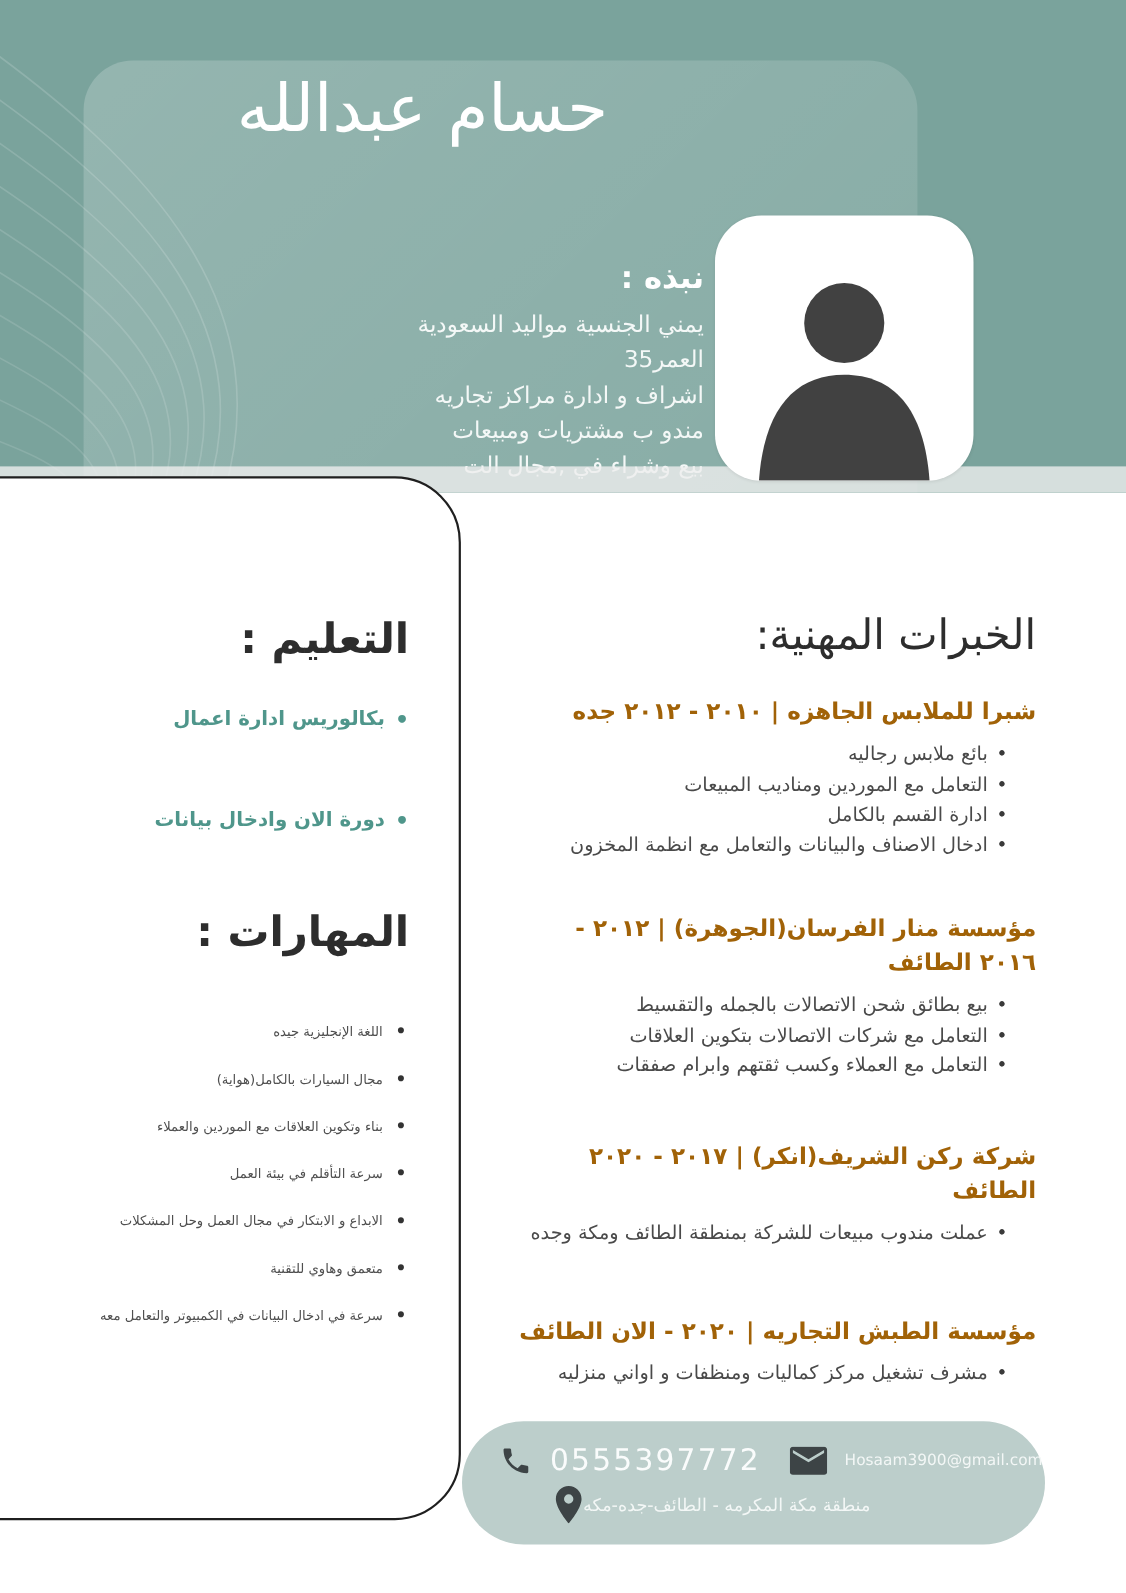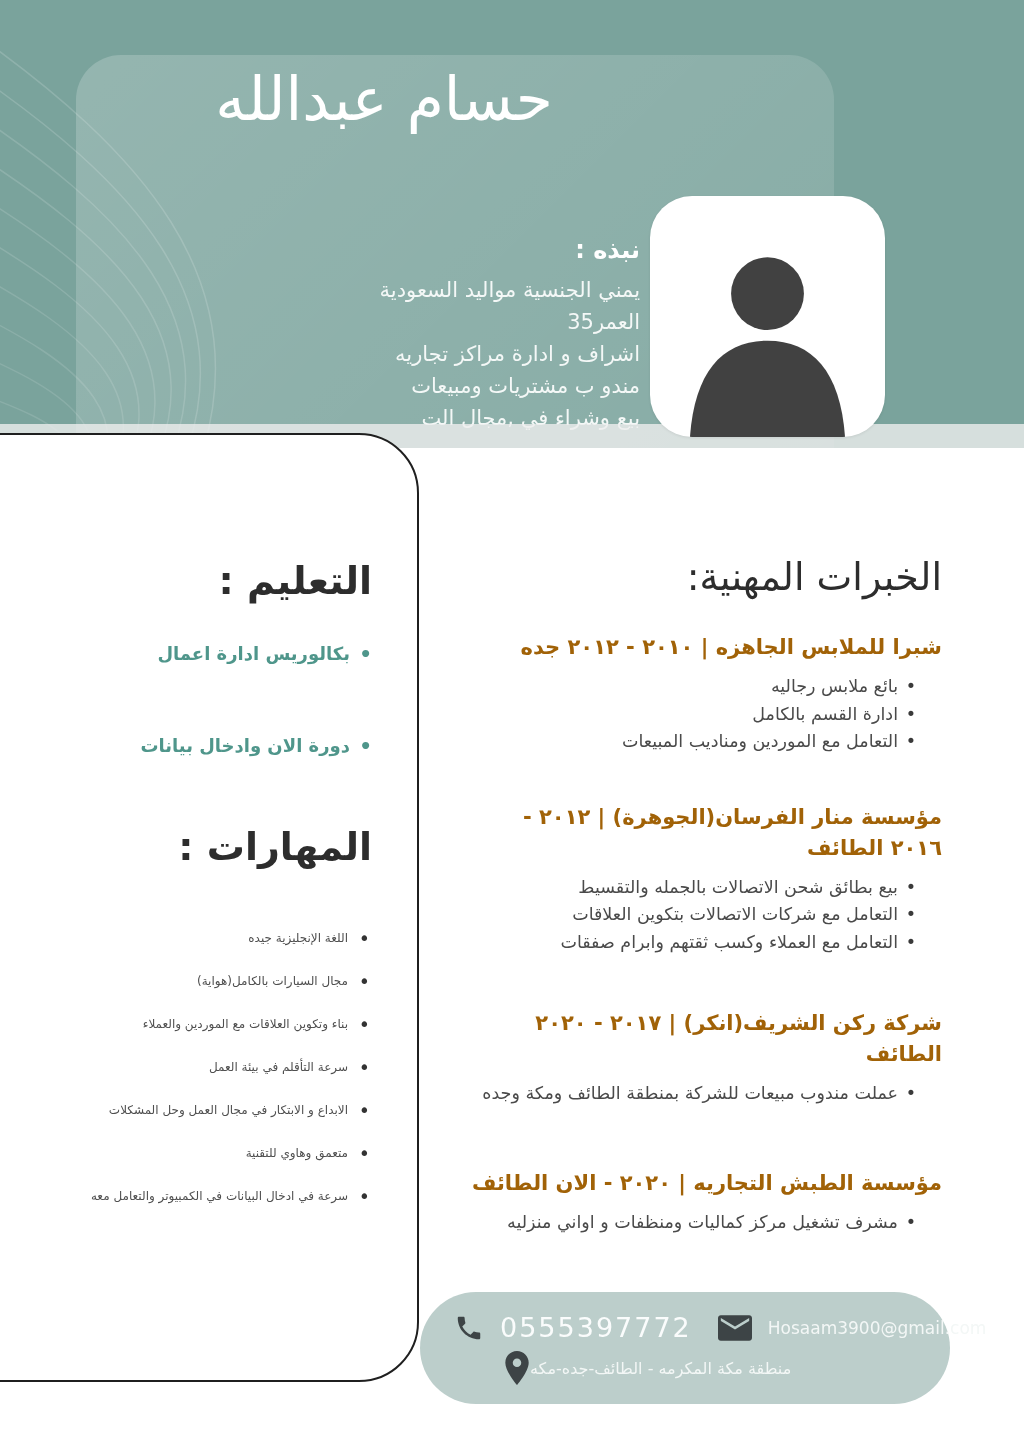--- a/index.html
+++ b/index.html
@@ -14,21 +14,21 @@
     background:linear-gradient(135deg,rgba(255,255,255,0.20),rgba(255,255,255,0.10));
     border-radius:45px 45px 0 0;
   }
   .waves{position:absolute;left:0;top:0;width:620px;height:448px;pointer-events:none;}
   .name{
     position:absolute;left:120px;top:66px;width:528px;
     direction:rtl;text-align:center;color:#ffffff;
     font-size:60px;font-weight:500;line-height:66px;letter-spacing:1px;
   }
   .about{position:absolute;right:384px;top:236px;width:360px;direction:rtl;text-align:right;color:#ffffff;}
-  .about-title{font-size:24px;font-weight:bold;margin:0 0 10px 0;color:#ffffff;}
+  .about-title{font-size:28px;font-weight:bold;margin:0 0 10px 0;color:#ffffff;}
   .about-line{font-size:21px;line-height:32px;margin:0;color:#f4f8f7;}
   .band{position:absolute;left:0;top:424px;width:1024px;height:24px;background:rgba(238,238,238,0.80);}
   .photo-card{
     position:absolute;left:650px;top:196px;width:235px;height:241px;background:#ffffff;
     border-radius:42px;overflow:hidden;box-shadow:0 1px 3px rgba(0,0,0,0.08);
   }
   
   .left-card{
     position:absolute;left:-60px;top:433px;width:475px;height:945px;background:#ffffff;
     border:2px solid #1f1f1f;border-radius:60px;z-index:6;
@@ -63,21 +63,21 @@
   .job-bullets li::before{content:"•";position:absolute;right:0;top:0;color:#3a3a3a;}
   .job.gap3{margin-top:52px;}
   .job.gap4{margin-top:60px;}
   
   .footer{
     position:absolute;left:420px;top:1292px;width:530px;height:112px;
     background:#bccecb;border-radius:60px;z-index:7;color:#ffffff;
   }
   .f-row1{display:flex;align-items:center;padding:20px 0 0 34px;}
   .f-phone-num{font-size:27px;color:#fafcfc;letter-spacing:2px;margin-left:16px;}
-  .f-email{font-size:17px;color:#f3f7f6;margin-left:16px;}
+  .f-email{font-size:14px;color:#f3f7f6;margin-left:16px;}
   .f-row2{display:flex;align-items:center;padding:8px 0 0 84px;}
   .f-location{font-size:16px;color:#f3f7f6;direction:rtl;margin-right:46px;}
   .icon{flex:0 0 auto;}
   .env-icon{margin-left:26px;}
 </style>
 </head>
 <body>
 
 <div class="page">
 
@@ -136,22 +136,23 @@
     </div>
   </div>
 
   <div class="experience">
     <h2 class="exp-title">الخبرات المهنية:</h2>
 
     <div class="job">
       <p class="job-title">شبرا للملابس الجاهزه | ٢٠١٠ - ٢٠١٢ جده</p>
       <ul class="job-bullets">
         <li>بائع ملابس رجاليه</li>
+        <li>التعامل مع الموردين ومناديب المبيعات</li>
         <li>ادارة القسم بالكامل</li>
-        <li>التعامل مع الموردين ومناديب المبيعات</li>
+        <li>ادخال الاصناف والبيانات والتعامل مع انظمة المخزون</li>
       </ul>
     </div>
 
     <div class="job">
       <p class="job-title">مؤسسة منار الفرسان(الجوهرة) |  ٢٠١٢ - ٢٠١٦ الطائف</p>
       <ul class="job-bullets">
         <li>بيع بطائق شحن الاتصالات بالجمله والتقسيط</li>
         <li>التعامل مع شركات الاتصالات بتكوين العلاقات</li>
         <li>التعامل مع العملاء وكسب ثقتهم وابرام صفقات</li>
       </ul>

